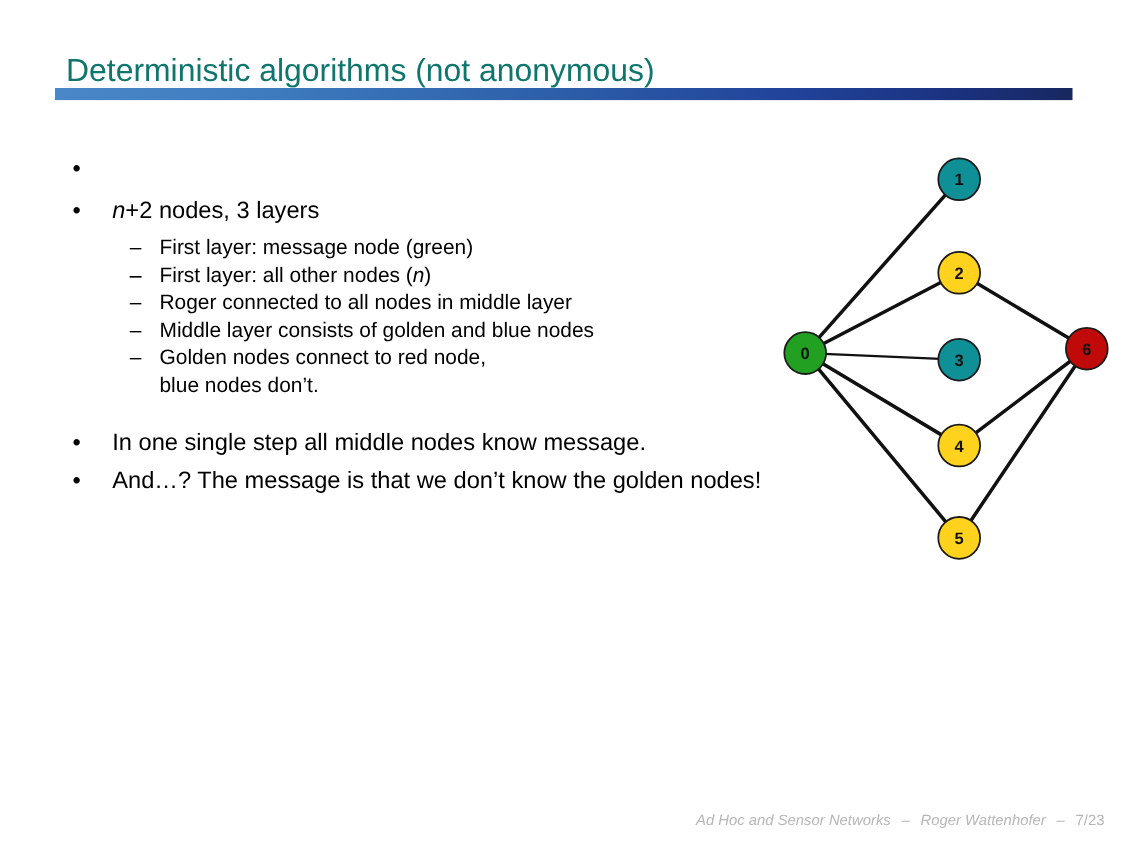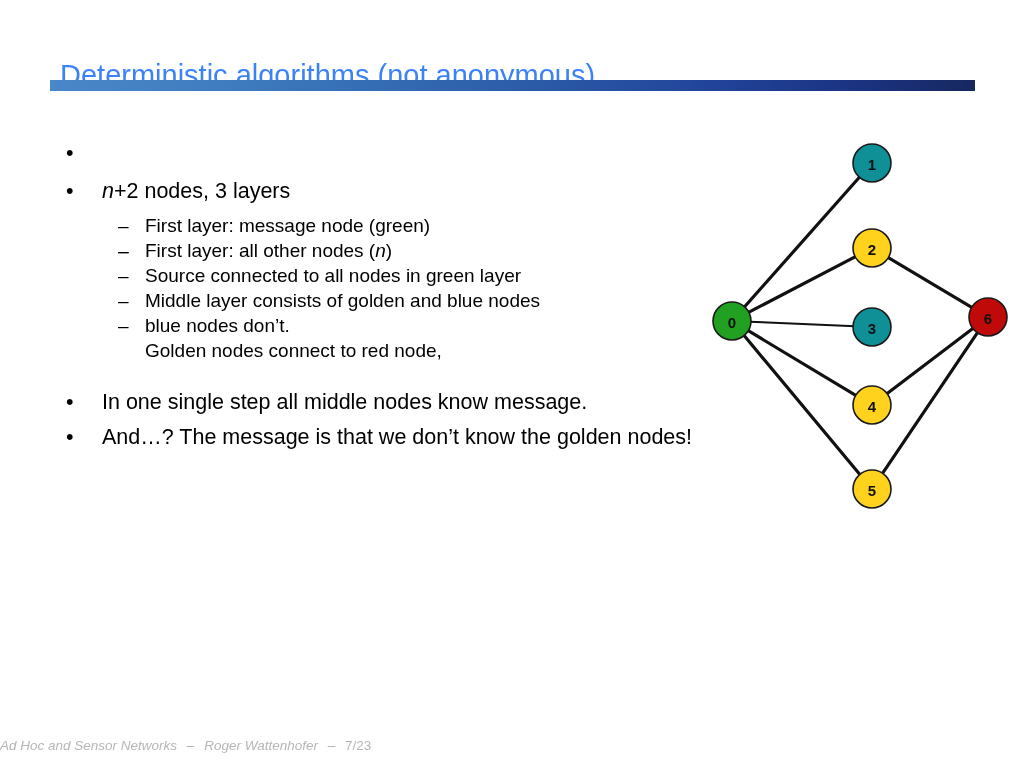--- a/index.html
+++ b/index.html
@@ -14,25 +14,25 @@
     background: #ffffff;
     overflow: hidden;
     font-family: "Liberation Sans", sans-serif;
     color: #000000;
   }
 
   
   #title {
     position: absolute;
     left: 60px;
-    top: 38px;
+    top: 28px;
     font-size: 29px;
     line-height: 36px;
     font-weight: 400;
-    color: #3b82f6;
+    color: #0f766e;
     white-space: nowrap;
     letter-spacing: 0px;
   }
 
   #title-rule {
     position: absolute;
     left: 50px;
     top: 80px;
     width: 925px;
     height: 11px;
@@ -110,20 +110,21 @@
     text-anchor: middle;
     dominant-baseline: central;
   }
 
   
   #footer {
     position: absolute;
     left: 0;
     top: 738px;
     width: 1004px;
+    text-align: right;
     font-size: 13.5px;
     font-style: italic;
     color: #b6b6b6;
     white-space: nowrap;
   }
   #footer .sep { font-style: italic; padding: 0 6px; }
   #footer .pg { font-style: normal; }
 </style>
 </head>
 <body>
@@ -157,32 +158,32 @@
       <span class="mk">–</span>
     </div>
 
     <div class="l2">
       <span class="mk">–</span>
       <span>First layer: all other nodes (</span><em class="ital">n</em><span>)</span>
     </div>
 
     <div class="l2">
       <span class="mk">–</span>
-      <span>Source connected to all nodes in green layer</span>
+      <span>Roger connected to all nodes in middle layer</span>
     </div>
 
     <div class="l2">
       <span class="mk">–</span>
       <span>Middle layer consists of golden and blue nodes</span>
     </div>
 
     <div class="l2">
       <span class="mk">–</span>
+      <span class="cont">Golden nodes connect to red node,</span>
       <span class="cont">blue nodes don’t.</span>
-      <span class="cont">Golden nodes connect to red node,</span>
     </div>
 
     <div class="sp-md"></div>
 
     <div class="l1">
       <span class="mk">•</span>
       <span>In one single step all middle nodes know message.</span>
     </div>
 
     <div class="sp-sm"></div>

